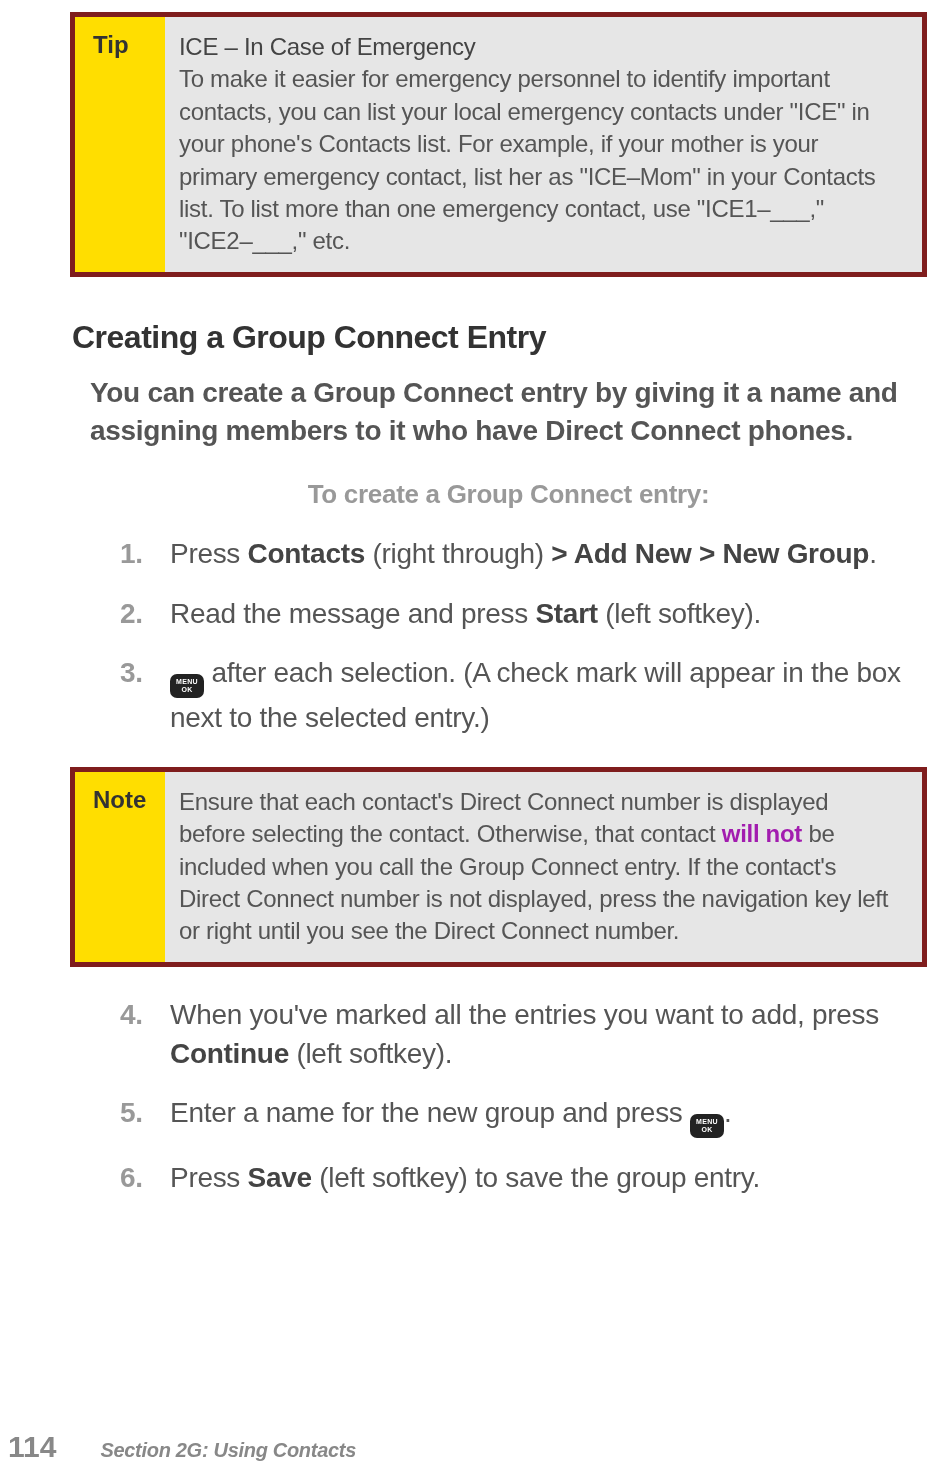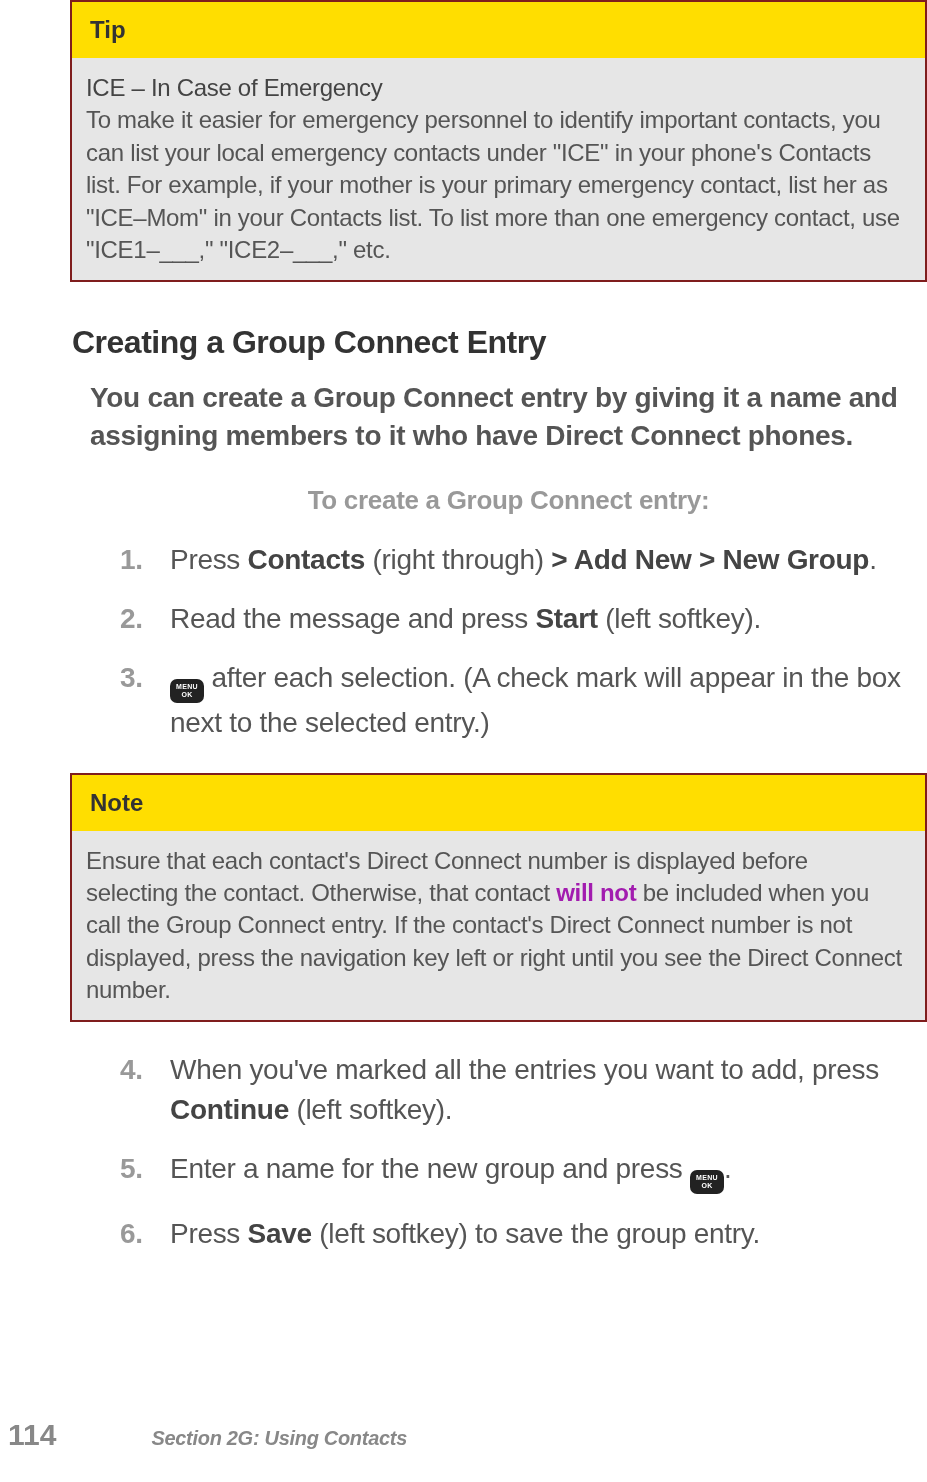--- a/index.html
+++ b/index.html
@@ -14,25 +14,24 @@
   .page {
     width: 927px;
     min-height: 1482px;
     padding: 0 0 0 0;
     position: relative;
   }
 
   
   .callout {
     display: flex;
-    margin: 0 0 0 70px;
+    margin: 12px 0 0 70px;
     width: 857px;
-    border: 2px solid #7f1d1d;
+    border: 5px solid #7f1d1d;
     background: #e6e6e6;
-    flex-direction: column;
   }
   .callout-label {
     background: #ffde00;
     font-weight: 700;
     font-size: 24px;
     padding: 14px 18px 14px 18px;
     color: #333;
     flex: 0 0 auto;
     min-width: 90px;
   }
@@ -130,21 +129,21 @@
     left: 0;
     width: 100%;
     display: flex;
     align-items: baseline;
     font-weight: 700;
     color: #777;
   }
   .footer .page-num {
     font-size: 30px;
     margin-left: 8px;
-    margin-right: 95px;
+    margin-right: 44px;
     color: #888;
   }
   .footer .section {
     font-size: 20px;
     color: #888;
     letter-spacing: -0.3px;
     font-style: italic;
   }
 </style>
 </head>

